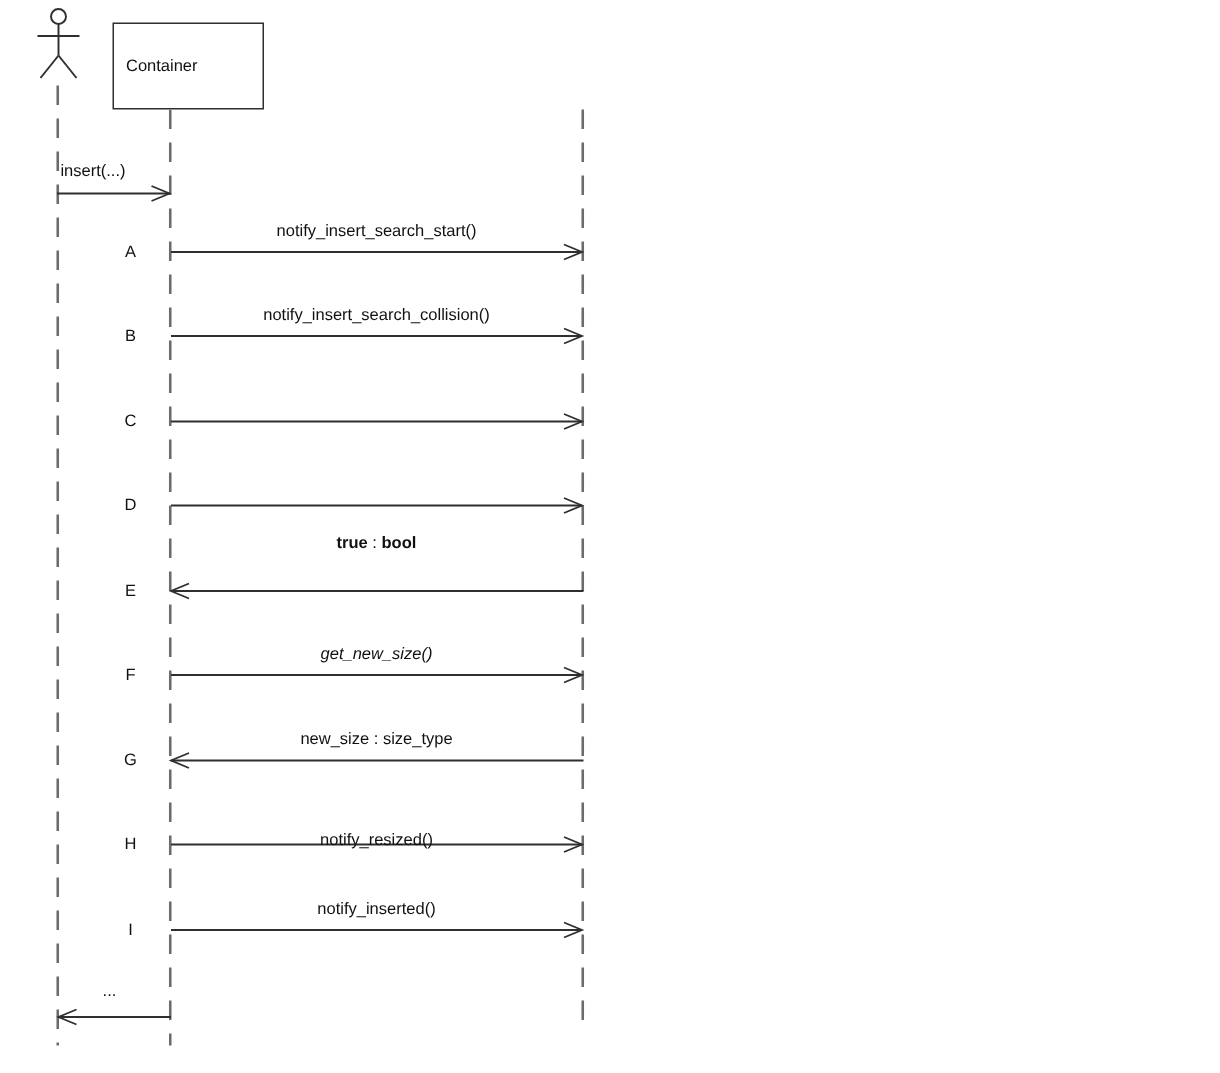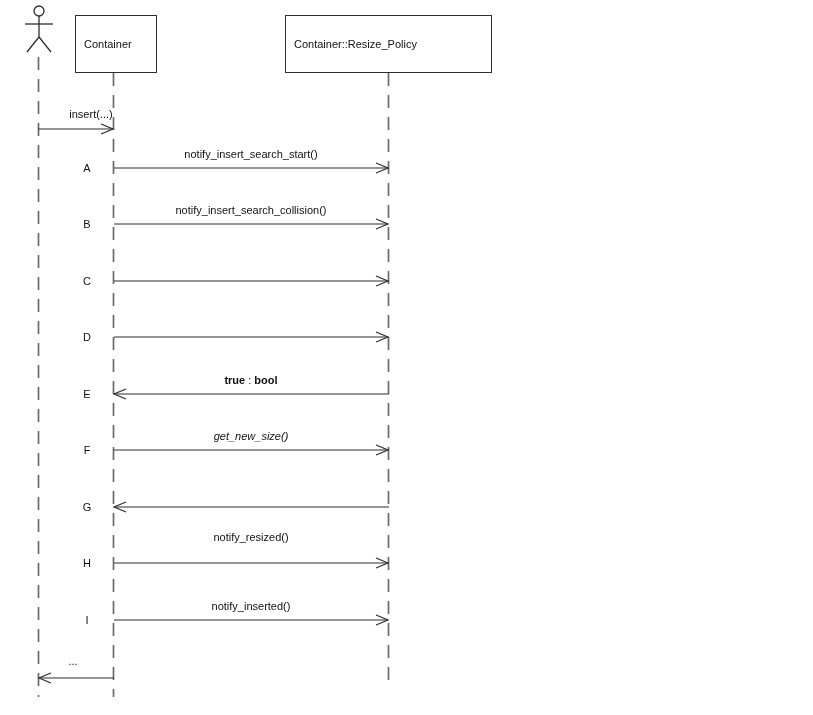--- a/index.html
+++ b/index.html
@@ -105,35 +105,33 @@
         <line x1="114" y1="620" x2="388" y2="620"></line>
         <polyline points="376,615 388,620 376,625"></polyline>
       </g>
       <g>
         <line x1="114" y1="678" x2="39" y2="678"></line>
         <polyline points="51,673 39,678 51,683"></polyline>
       </g>
     </g>
   </svg>
 
-  <div class="pbox" style="left:75px; top:15px; width:82px; height:58px;">
+  <div class="pbox" style="left:75px; top:15px; width:101px; height:58px;">
     <span>Container</span>
   </div>
-  <div class="pbox" style="left:285px; top:15px; width:207px; height:58px;">
-    <span>Container::Resize_Policy</span>
-  </div>
 
-  <div class="mlabel" style="left:53px; top:107px; width:76px;text-align:center;">insert(...)</div>
+  <div class="mlabel" style="left:24px; top:107px; width:76px;text-align:center;">insert(...)</div>
   <div class="mlabel" style="left:101px; top:203px; width:300px;">notify_insert_search_collision()</div>
   <div class="mlabel" style="left:101px; top:147px; width:300px;">notify_insert_search_start()</div>
-  <div class="mlabel" style="left:101px; top:373px; width:300px;">
+  <div class="mlabel" style="left:101px; top:355px; width:300px;">
     <span class="b">true</span><span> : </span><span class="b">bool</span>
   </div>
   <div class="mlabel" style="left:101px; top:429px; width:300px;font-style:italic;">get_new_size()</div>
-  <div class="mlabel" style="left:101px; top:530px; width:300px;">notify_resized()</div>
+  <div class="mlabel" style="left:101px; top:486px; width:300px;">new_size : size_type</div>
+  <div class="mlabel" style="left:101px; top:553px; width:300px;">notify_resized()</div>
   <div class="mlabel" style="left:101px; top:599px; width:300px;">notify_inserted()</div>
   <div class="mlabel" style="left:35px; top:654px; width:76px;">...</div>
 
   <div class="letter" style="left:77px; top:161px;">A</div>
   <div class="letter" style="left:77px; top:217px;">B</div>
   <div class="letter" style="left:77px; top:274px;">C</div>
   <div class="letter" style="left:77px; top:330px;">D</div>
   <div class="letter" style="left:77px; top:387px;">E</div>
   <div class="letter" style="left:77px; top:443px;">F</div>
   <div class="letter" style="left:77px; top:500px;">G</div>

